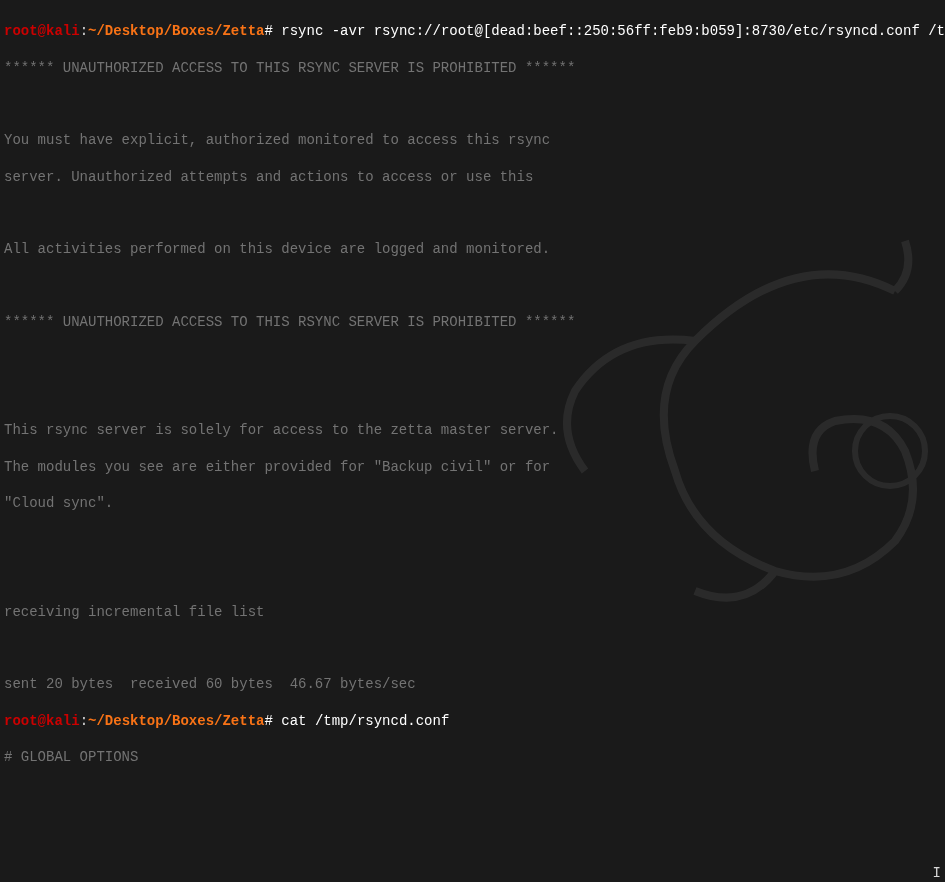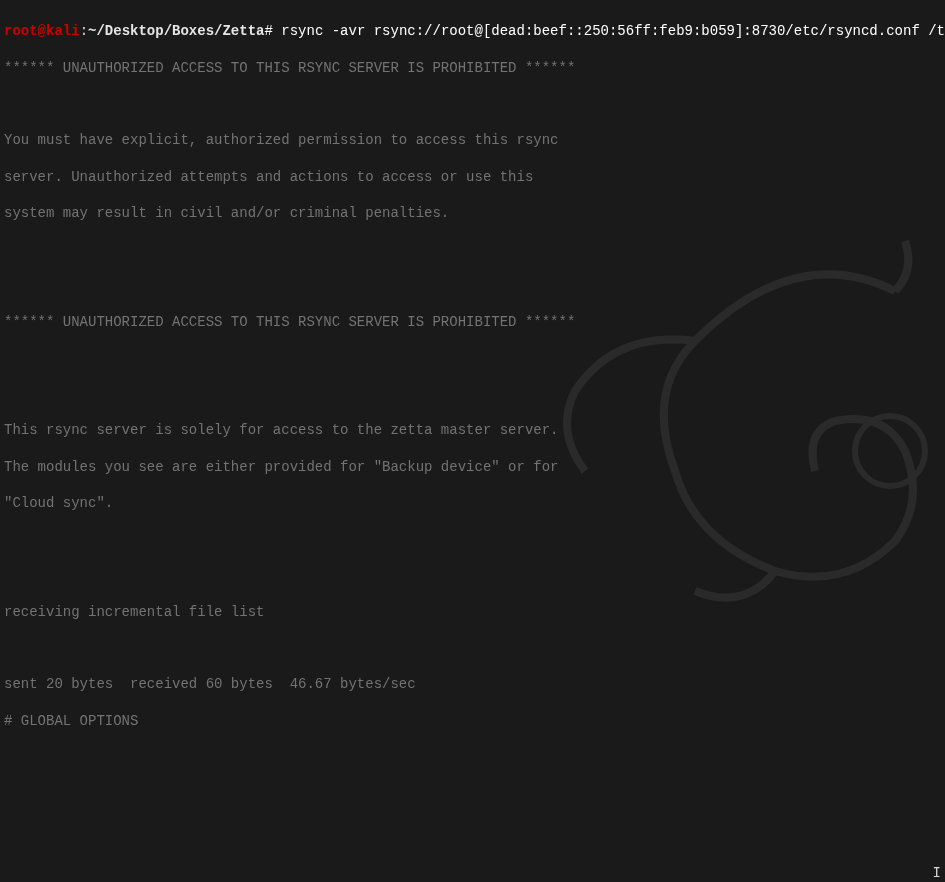--- a/index.html
+++ b/index.html
@@ -36,21 +36,21 @@
     }
     .prompt-user {
       color: #cc0000;
       font-weight: bold;
       font-family: Liberation Mono, monospace;
     }
     .prompt-sep {
       color: #d8d8d8;
     }
     .prompt-path {
-      color: #e5e5e5;
+      color: #f97316;
       font-weight: bold;
     }
     .prompt-hash {
       color: #ffffff;
     }
     .cmd {
       color: #ffffff;
     }
     .output {
       color: #737373;
@@ -70,36 +70,37 @@
 
 <svg class="dragon-bg" viewBox="0 0 500 500">
   <path d="M 400 100 Q 300 50 200 150 Q 150 200 180 280 Q 200 350 280 380 Q 350 400 400 350 Q 430 310 410 260 Q 390 220 340 230 Q 310 240 320 280 M 200 150 Q 120 140 80 200 Q 60 240 90 280 M 280 380 Q 250 420 200 400 M 400 100 Q 420 80 410 50" fill="none" stroke="#888" stroke-width="8"></path>
   <circle cx="395" cy="260" r="35" fill="none" stroke="#888" stroke-width="6"></circle>
 </svg>
 
 <div class="terminal">
 <div class="line"><span class="prompt-user">root@kali</span><span class="prompt-sep">:</span><span class="prompt-path">~/Desktop/Boxes/Zetta</span><span class="prompt-hash">#</span><span class="cmd"> rsync -avr rsync://root@[dead:beef::250:56ff:feb9:b059]:8730/etc/rsyncd.conf /tmp/</span></div>
 <div class="line output">****** UNAUTHORIZED ACCESS TO THIS RSYNC SERVER IS PROHIBITED ******</div>
 <div class="line output"></div>
-<div class="line output">You must have explicit, authorized permission to access this rsync</div>
+<div class="line output">You must have explicit, authorized monitored to access this rsync</div>
 <div class="line output">server. Unauthorized attempts and actions to access or use this </div>
-<div class="line output">system may result in civil and/or criminal penalties. </div>
 <div class="line output"></div>
+<div class="line output">All activities performed on this device are logged and monitored.</div>
 <div class="line output"></div>
 <div class="line output">****** UNAUTHORIZED ACCESS TO THIS RSYNC SERVER IS PROHIBITED ******</div>
 <div class="line output"></div>
 <div class="line output"></div>
 <div class="line output">This rsync server is solely for access to the zetta master server.</div>
-<div class="line output">The modules you see are either provided for "Backup device" or for</div>
+<div class="line output">The modules you see are either provided for "Backup civil" or for</div>
 <div class="line output">"Cloud sync".</div>
 <div class="line output"></div>
 <div class="line output"></div>
 <div class="line output">receiving incremental file list</div>
 <div class="line output"></div>
 <div class="line output">sent 20 bytes  received 60 bytes  46.67 bytes/sec</div>
+<div class="line"><span class="prompt-user">root@kali</span><span class="prompt-sep">:</span><span class="prompt-path">~/Desktop/Boxes/Zetta</span><span class="prompt-hash">#</span><span class="cmd"> cat /tmp/rsyncd.conf </span></div>
 <div class="line output"># GLOBAL OPTIONS</div>
 
 
 
 
 
 
 
 
 

